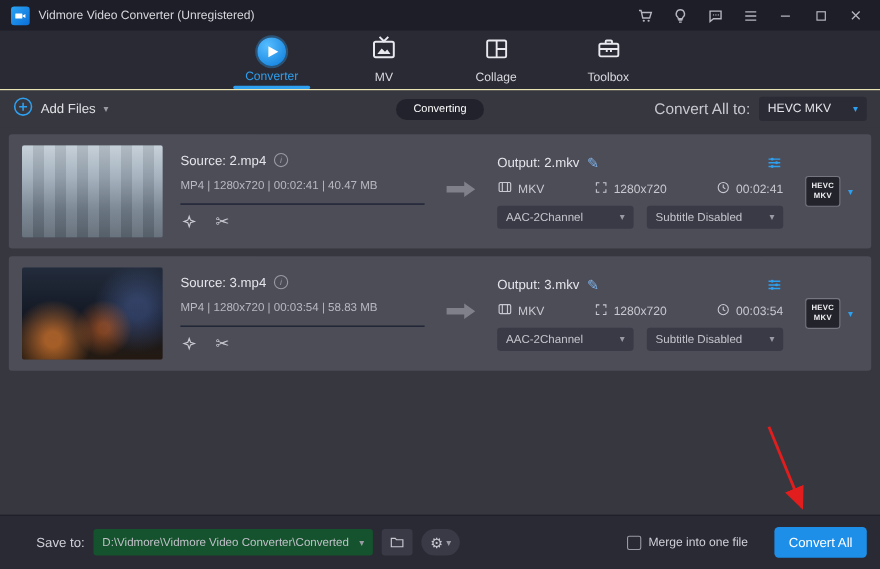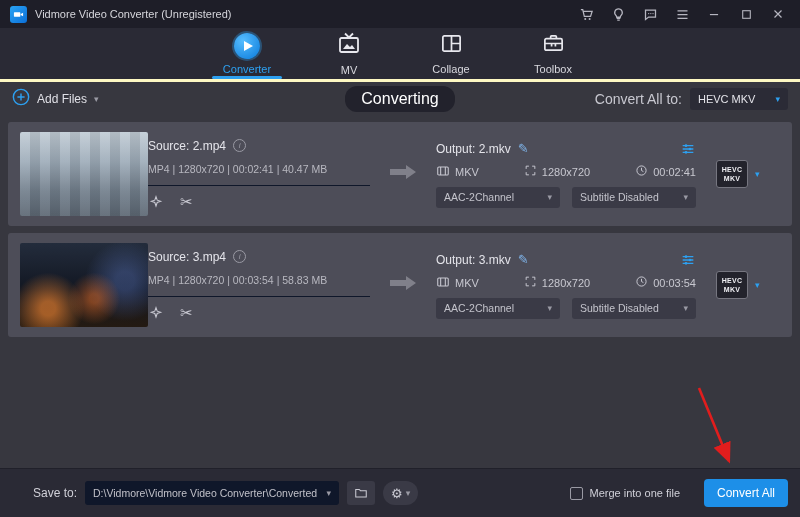--- a/index.html
+++ b/index.html
@@ -9,73 +9,73 @@
     background:#37373f; color:#ccc;
     font-family:"Liberation Sans", sans-serif;
   }
   
   .titlebar{height:28px;background:#1e1e28;display:flex;align-items:center;padding:0 10px;gap:8px;}
   .app-badge{width:17px;height:17px;border-radius:3px;background:linear-gradient(135deg,#2aa4f4,#0b6fd8);display:flex;align-items:center;justify-content:center;flex-shrink:0;}
   .titlebar-title{font-size:11px;color:#d6d6dc;}
   .titlebar-spacer{flex:1;}
   .tb-icon{width:24px;height:22px;display:flex;align-items:center;justify-content:center;cursor:default;color:#b6b6c0;font-size:13px;}
   
-  .nav{height:54px;background:#2a2a35;display:flex;justify-content:center;align-items:flex-start;gap:44px;border-bottom:3px solid #fef9c3;position:relative;}
+  .nav{height:54px;background:#2a2a35;display:flex;justify-content:center;align-items:flex-start;gap:44px;border-bottom:1px solid #fef9c3;position:relative;}
   .nav-tab{display:flex;flex-direction:column;align-items:center;justify-content:center;gap:4px;height:100%;min-width:58px;position:relative;cursor:pointer;}
   .nav-tab .label{font-size:11px;color:#d8d8de;}
   .nav-tab.active .label{color:#2da0f0;}
   .nav-tab.active::after{content:"";position:absolute;bottom:0;left:50%;transform:translateX(-50%);width:70px;height:3px;background:#2da0f0;border-radius:2px;}
   .conv-icon{width:26px;height:26px;border-radius:50%;background:radial-gradient(circle at 35% 30%, #56bdff, #0a7ada);position:relative;box-shadow:0 0 0 2px rgba(45,160,240,.35);}
   .conv-icon::after{content:"";position:absolute;left:10px;top:8px;border-left:9px solid #fff;border-top:5px solid transparent;border-bottom:5px solid transparent;}
   
   .toolbar{height:34px;display:flex;align-items:center;padding:0 12px;background:#37373f;}
   .toolbar-left{display:flex;align-items:center;gap:7px;flex:1;cursor:pointer;}
   .add-files-label{font-size:12px;color:#e0e0e6;}
   .caret{color:#9a9aa4;font-size:9px;line-height:1;}
   .caret-blue{color:#2da0f0;font-size:9px;line-height:1;}
   .toolbar-center{display:flex;align-items:center;gap:12px;}
-  .pill{font-size:16px;padding:4px 16px;border-radius:12px;color:#c8c8d0;cursor:pointer;}
+  .pill{font-size:10px;padding:4px 16px;border-radius:12px;color:#c8c8d0;cursor:pointer;}
   .pill.active{background:#22222c;color:#fff;}
   .toolbar-right{flex:1;display:flex;justify-content:flex-end;align-items:center;gap:8px;}
   .convert-to-label{font-size:14px;color:#c8c8d0;}
   .convert-to-select{width:98px;height:22px;background:#2b2b36;border-radius:3px;display:flex;align-items:center;justify-content:space-between;padding:0 8px;font-size:11px;color:#e4e4ea;cursor:pointer;}
   
   .content{position:absolute;top:116px;bottom:49px;left:0;right:0;background:#37373f;padding:6px 8px;}
   .file-row{height:104px;background:#4d4d58;border-radius:3px;margin-bottom:7px;display:flex;align-items:center;padding:0 12px;}
   .thumb{width:128px;height:84px;border-radius:2px;flex-shrink:0;cursor:pointer;}
   .thumb.day{background:
     repeating-linear-gradient(90deg, rgba(255,255,255,.07) 0 10px, rgba(0,0,0,.09) 10px 20px),
     linear-gradient(180deg,#c2cdd6 0%,#9fadba 35%,#73808d 70%,#5d6874 100%);}
   .thumb.night{background:
     radial-gradient(circle at 22% 78%, rgba(255,140,50,.6) 0 6%, transparent 30%),
     radial-gradient(circle at 58% 66%, rgba(255,120,40,.45) 0 5%, transparent 28%),
     radial-gradient(circle at 82% 45%, rgba(100,130,210,.35) 0 8%, transparent 35%),
     linear-gradient(180deg,#232c3c 0%,#121722 55%,#241a12 100%);}
-  .left-col{width:222px;margin-left:0;flex-shrink:0;}
+  .left-col{width:222px;margin-left:16px;flex-shrink:0;}
   .src-line{display:flex;align-items:center;gap:7px;font-size:12px;color:#e4e4ea;}
   .info-dot{width:13px;height:13px;border:1px solid #9a9aa4;border-radius:50%;font-size:8px;font-style:italic;display:flex;align-items:center;justify-content:center;color:#9a9aa4;cursor:pointer;flex-shrink:0;}
   .meta-line{font-size:10.5px;color:#b8b8c0;margin-top:10px;padding-bottom:10px;border-bottom:1px solid #0f172a;white-space:nowrap;}
   .tools-line{display:flex;gap:16px;margin-top:8px;align-items:center;}
   .tool-ic{cursor:pointer;display:flex;align-items:center;color:#c9c9d2;font-size:15px;line-height:1;}
   .row-arrow{margin:0 18px;flex-shrink:0;}
   .right-col{flex:1;display:flex;flex-direction:column;gap:7px;max-width:260px;}
   .out-line{display:flex;align-items:center;justify-content:space-between;}
   .out-left{display:flex;gap:7px;align-items:center;font-size:12px;color:#e4e4ea;}
   .pencil{color:#7fb3e8;font-size:13px;cursor:pointer;line-height:1;}
   .sliders{cursor:pointer;display:flex;align-items:center;}
   .fmt-line{display:flex;align-items:center;justify-content:space-between;font-size:11px;color:#c8c8d0;}
   .fmt-item{display:flex;align-items:center;gap:5px;}
   .sel-line{display:flex;gap:12px;}
   .select{flex:1;height:21px;background:#3a3a46;border-radius:3px;display:flex;align-items:center;justify-content:space-between;padding:0 8px;font-size:10.5px;color:#c4c4cc;cursor:pointer;white-space:nowrap;}
   .badge-group{display:flex;align-items:center;gap:7px;margin-left:20px;flex-shrink:0;cursor:pointer;}
   .profile-badge{width:32px;background:#23232c;border:1px solid #767680;border-radius:3px;color:#f0f0f4;font-size:7px;font-weight:bold;text-align:center;padding:4px 1px;line-height:9px;letter-spacing:.3px;}
   
   .bottombar{position:absolute;bottom:0;left:0;right:0;height:49px;background:#2a2a35;border-top:1px solid #20202a;display:flex;align-items:center;padding:0 12px;gap:8px;}
   .save-label{font-size:12px;color:#d0d0d8;margin-left:21px;}
-  .path-select{width:254px;height:24px;background:#0f172a;border-radius:3px;display:flex;align-items:center;justify-content:space-between;padding:0 8px;font-size:10.5px;color:#c0c0c8;cursor:pointer;white-space:nowrap;overflow:hidden;}
+  .path-select{width:254px;height:24px;background:#14532d;border-radius:3px;display:flex;align-items:center;justify-content:space-between;padding:0 8px;font-size:10.5px;color:#c0c0c8;cursor:pointer;white-space:nowrap;overflow:hidden;}
   .icon-btn{height:24px;min-width:28px;background:#3a3a46;border-radius:3px;display:flex;align-items:center;justify-content:center;cursor:pointer;gap:3px;color:#c9c9d2;font-size:13px;}
   .gear-btn{border-radius:12px;padding:0 8px;}
   .bottom-spacer{flex:1;}
   .merge{display:flex;align-items:center;gap:7px;font-size:11px;color:#d0d0d8;cursor:pointer;}
   .checkbox{width:13px;height:13px;border:1px solid #9a9aa4;border-radius:2px;background:transparent;flex-shrink:0;}
   .convert-btn{width:84px;height:28px;background:#1d8fe8;border:none;border-radius:4px;color:#fff;font-size:12px;margin-left:16px;cursor:pointer;font-family:inherit;}
   
   .annotation{position:absolute;inset:0;pointer-events:none;z-index:10;}
 </style>
 </head>

